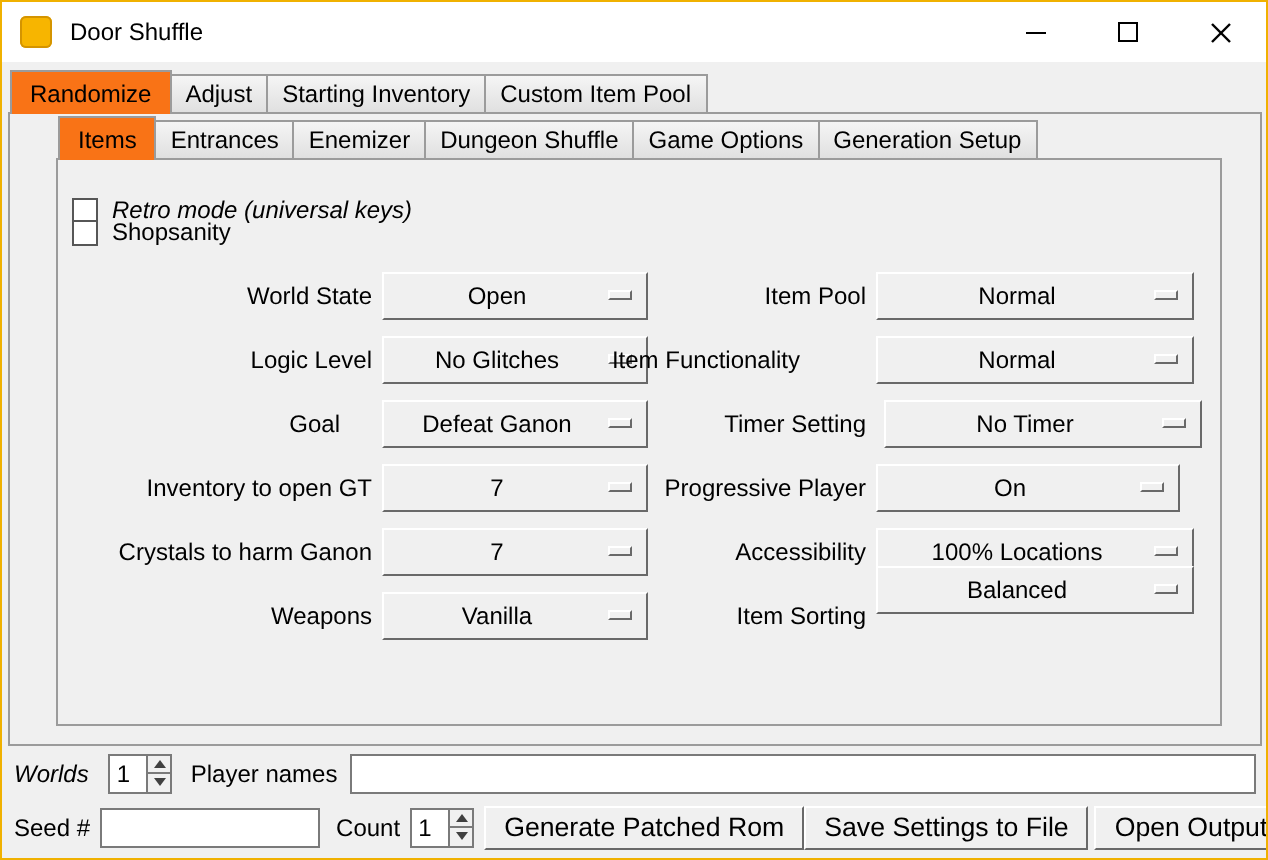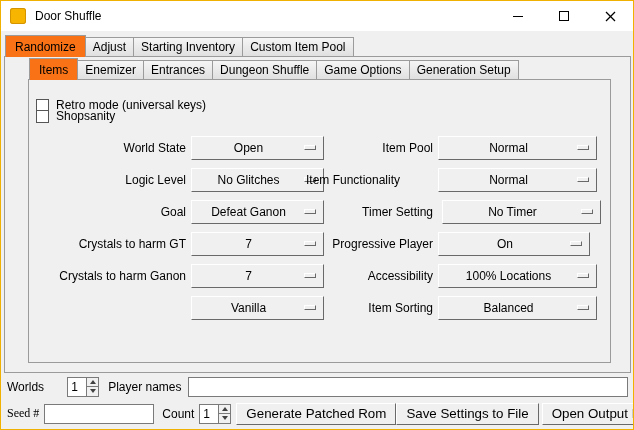--- a/index.html
+++ b/index.html
@@ -90,76 +90,77 @@
         <span>Custom Item Pool</span>
       </div>
   </div>
   <div class="pane" id="outer-pane"></div>
 
   <div class="tabstrip" id="inner-tabs">
     <div class="tab selected">
         <span>Items</span>
       </div>
     <div class="tab">
+        <span>Entrances</span>
+      </div>
+    <div class="tab">
         <span>Enemizer</span>
       </div>
     <div class="tab">
-        <span>Entrances</span>
-      </div>
-    <div class="tab">
         <span>Dungeon Shuffle</span>
       </div>
     <div class="tab">
         <span>Game Options</span>
       </div>
     <div class="tab">
         <span>Generation Setup</span>
       </div>
   </div>
   <div class="pane" id="inner-pane"></div>
 
-  <div class="checkrow" style="top:96px;">
+  <div class="checkrow" style="top:96px;font-style:italic;">
     <span class="checkbox"></span>
     <span class="lbl">Retro mode (universal keys)</span>
   </div>
   <div class="checkrow" style="top:107px;">
     <span class="checkbox"></span>
     <span class="lbl">Shopsanity</span>
   </div>
 
   <div class="opt-label" style="left:30px;width:155px;top:135px;">World State</div>
   <div class="optbtn" style="left:190px;width:133px;top:135px;">
     <span class="val">Open</span>
     <span class="opt-ind"></span>
   </div>
 
   <div class="opt-label" style="left:30px;width:155px;top:167px;">Logic Level</div>
   <div class="optbtn" style="left:190px;width:133px;top:167px;">
     <span class="val">No Glitches</span>
     <span class="opt-ind"></span>
   </div>
 
-  <div class="opt-label" style="left:30px;width:155px;top:199px;">Goal</div>
+  <div class="opt-label" style="left:14px;width:155px;top:199px;">Goal</div>
   <div class="optbtn" style="left:190px;width:133px;top:199px;">
     <span class="val">Defeat Ganon</span>
     <span class="opt-ind"></span>
   </div>
 
-  <div class="opt-label" style="left:30px;width:155px;top:231px;">Crystals to harm GT</div>
+  <div class="opt-label" style="left:30px;width:155px;top:231px;">Inventory to open GT</div>
   <div class="optbtn" style="left:190px;width:133px;top:231px;">
     <span class="val">7</span>
     <span class="opt-ind"></span>
   </div>
 
   <div class="opt-label" style="left:30px;width:155px;top:263px;">Crystals to harm Ganon</div>
   <div class="optbtn" style="left:190px;width:133px;top:263px;">
     <span class="val">7</span>
     <span class="opt-ind"></span>
   </div>
 
+  <div class="opt-label" style="left:30px;width:155px;top:295px;">Weapons</div>
   <div class="optbtn" style="left:190px;width:133px;top:295px;">
     <span class="val">Vanilla</span>
     <span class="opt-ind"></span>
   </div>
 
   <div class="opt-label" style="left:272px;width:160px;top:135px;">Item Pool</div>
   <div class="optbtn" style="left:437px;width:159px;top:135px;">
     <span class="val">Normal</span>
     <span class="opt-ind"></span>
   </div>
@@ -182,44 +183,44 @@
     <span class="opt-ind"></span>
   </div>
 
   <div class="opt-label" style="left:272px;width:160px;top:263px;">Accessibility</div>
   <div class="optbtn" style="left:437px;width:159px;top:263px;">
     <span class="val">100% Locations</span>
     <span class="opt-ind"></span>
   </div>
 
   <div class="opt-label" style="left:272px;width:160px;top:295px;">Item Sorting</div>
-  <div class="optbtn" style="left:437px;width:159px;top:295px;">
+  <div class="optbtn" style="left:437px;width:159px;top:282px;">
     <span class="val">Balanced</span>
     <span class="opt-ind"></span>
   </div>
 
   <div class="bottomrow" id="brow1">
-    <span class="lbl" style="margin-right:23px;">Worlds</span>
+    <span class="lbl" style="margin-right:10px;font-style:italic;">Worlds</span>
     <span class="spin">
       <input type="text" value="1" style="">
       <span class="spin-arrows">
         <span class="spin-btn">
             <span class="arr-up"></span>
           </span>
         <span class="spin-btn">
             <span class="arr-down"></span>
           </span>
       </span>
     </span>
     <span class="lbl" style="margin:0 6px 0 9px;">Player names</span>
     <input type="text" class="entry" style="flex: 1 1 0%; min-width: 0px;" value="">
   </div>
 
   <div class="bottomrow" id="brow2">
-    <span class="lbl" style="margin-right:5px;font-family:Liberation Serif, serif;">Seed #</span>
+    <span class="lbl" style="margin-right:5px;">Seed #</span>
     <input type="text" class="entry" style="width: 110px;" value="">
     <span class="lbl" style="margin:0 5px 0 8px;">Count</span>
     <span class="spin">
       <input type="text" value="1" style="">
       <span class="spin-arrows">
         <span class="spin-btn">
             <span class="arr-up"></span>
           </span>
         <span class="spin-btn">
             <span class="arr-down"></span>

